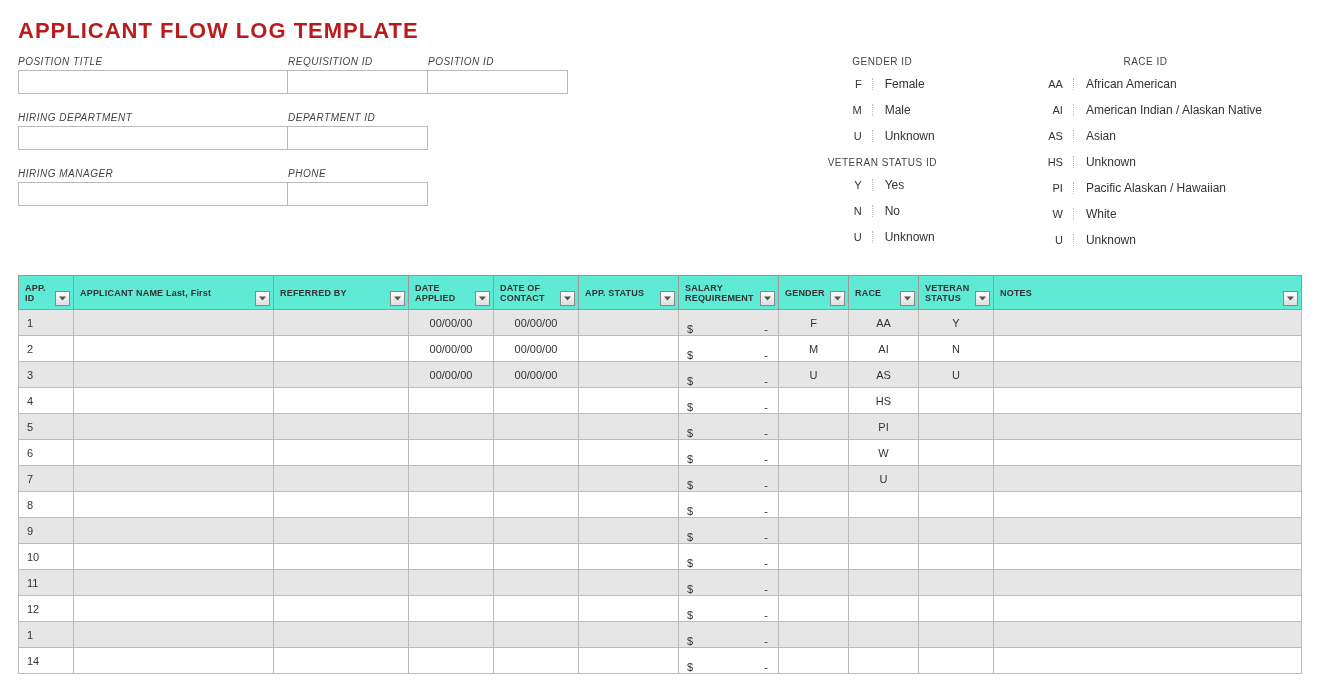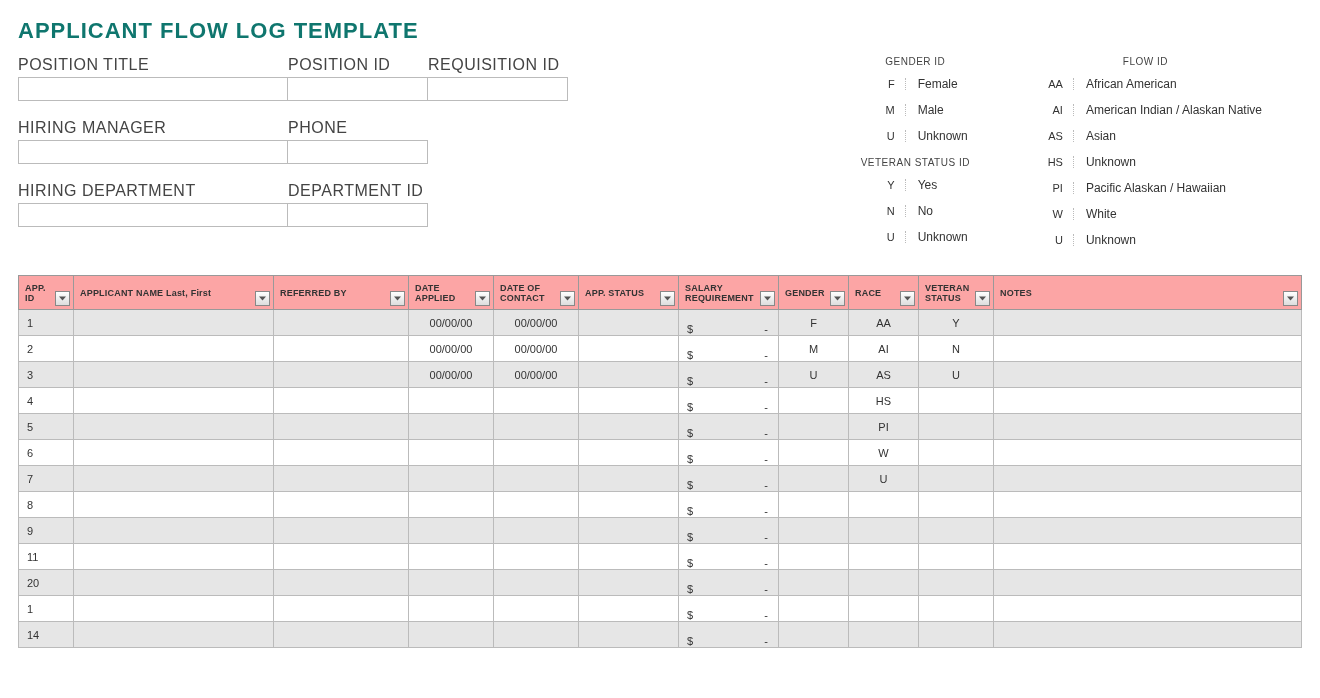--- a/index.html
+++ b/index.html
@@ -10,49 +10,50 @@
     font-size: 11px;
     color: #333;
     background: #fff;
     width: 1320px;
   }
   h1.title {
     margin: 0 0 12px 0;
     font-size: 22px;
     font-weight: 700;
     letter-spacing: 1px;
-    color: #0f766e;
+    color: #b91c1c;
   }
   .top {
     display: flex;
     gap: 40px;
     margin-bottom: 14px;
   }
   .fields { flex: 0 0 570px; }
   .field-row { display: flex; margin-bottom: 18px; }
   .field { display: flex; flex-direction: column; }
   .field label {
-    font-size: 16px;
+    font-size: 10px;
     color: #444;
     margin-bottom: 3px;
     letter-spacing: .5px;
+    font-style: italic;
   }
   .field .box {
     border: 1px solid #bbb;
     height: 24px;
     background: #fff;
   }
   .field:not(:first-child) .box { border-left: none; }
   .w260 { width: 270px; }
   .w140 { width: 140px; }
 
   .legends {
     flex: 1;
     display: flex;
-    gap: 59px;
+    gap: 92px;
     justify-content: flex-end;
     padding-right: 40px;
   }
   .legend-col { }
   .legend-block { margin-bottom: 8px; }
   .legend-title {
     text-align: center;
     font-size: 10px;
     letter-spacing: .5px;
     color: #444;
@@ -72,21 +73,21 @@
     font-size: 12px;
     color: #333;
   }
 
   table.grid {
     border-collapse: collapse;
     width: 100%;
     table-layout: fixed;
   }
   table.grid th {
-    background: #fca5a5;
+    background: #5eead4;
     border: 1px solid #999;
     font-size: 9px;
     font-weight: 700;
     text-align: left;
     padding: 4px 22px 4px 6px;
     height: 34px;
     position: relative;
     vertical-align: middle;
     letter-spacing: .2px;
   }
@@ -137,45 +138,45 @@
 <h1 class="title">APPLICANT FLOW LOG TEMPLATE</h1>
 
 <div class="top">
   <div class="fields">
     <div class="field-row" id="field-row-1">
         <div class="field w260">
           <label>POSITION TITLE</label>
           <div class="box"></div>
         </div>
         <div class="field w140">
+          <label>REQUISITION ID</label>
+          <div class="box"></div>
+        </div>
+        <div class="field w140">
           <label>POSITION ID</label>
           <div class="box"></div>
         </div>
+      </div>
+    <div class="field-row" id="field-row-2">
+        <div class="field w260">
+          <label>HIRING DEPARTMENT</label>
+          <div class="box"></div>
+        </div>
         <div class="field w140">
-          <label>REQUISITION ID</label>
+          <label>DEPARTMENT ID</label>
           <div class="box"></div>
         </div>
       </div>
     <div class="field-row" id="field-row-3">
         <div class="field w260">
           <label>HIRING MANAGER</label>
           <div class="box"></div>
         </div>
         <div class="field w140">
           <label>PHONE</label>
-          <div class="box"></div>
-        </div>
-      </div>
-    <div class="field-row" id="field-row-2">
-        <div class="field w260">
-          <label>HIRING DEPARTMENT</label>
-          <div class="box"></div>
-        </div>
-        <div class="field w140">
-          <label>DEPARTMENT ID</label>
           <div class="box"></div>
         </div>
       </div>
   </div>
   <div class="legends">
     <div class="legend-col">
       <div class="legend-block" id="legend-gender">
           <div class="legend-title">GENDER ID</div>
           <div class="legend-row">
             <div class="legend-code">F</div>
@@ -201,21 +202,21 @@
             <div class="legend-label">No</div>
           </div>
           <div class="legend-row">
             <div class="legend-code">U</div>
             <div class="legend-label">Unknown</div>
           </div>
         </div>
     </div>
     <div class="legend-col">
       <div class="legend-block" id="legend-race">
-          <div class="legend-title">FLOW ID</div>
+          <div class="legend-title">RACE ID</div>
           <div class="legend-row">
             <div class="legend-code">AA</div>
             <div class="legend-label">African American</div>
           </div>
           <div class="legend-row">
             <div class="legend-code">AI</div>
             <div class="legend-label">American Indian / Alaskan Native</div>
           </div>
           <div class="legend-row">
             <div class="legend-code">AS</div>
@@ -454,37 +455,53 @@
         <td class="salary">
           <span class="cur">$</span>
           <span class="dash">-</span>
         </td>
         <td class="center"></td>
         <td class="center"></td>
         <td class="center"></td>
         <td></td>
       </tr>
       <tr>
+        <td>10</td>
+        <td></td>
+        <td></td>
+        <td class="center"></td>
+        <td class="center"></td>
+        <td></td>
+        <td class="salary">
+          <span class="cur">$</span>
+          <span class="dash">-</span>
+        </td>
+        <td class="center"></td>
+        <td class="center"></td>
+        <td class="center"></td>
+        <td></td>
+      </tr>
+      <tr>
         <td>11</td>
         <td></td>
         <td></td>
         <td class="center"></td>
         <td class="center"></td>
         <td></td>
         <td class="salary">
           <span class="cur">$</span>
           <span class="dash">-</span>
         </td>
         <td class="center"></td>
         <td class="center"></td>
         <td class="center"></td>
         <td></td>
       </tr>
       <tr>
-        <td>20</td>
+        <td>12</td>
         <td></td>
         <td></td>
         <td class="center"></td>
         <td class="center"></td>
         <td></td>
         <td class="salary">
           <span class="cur">$</span>
           <span class="dash">-</span>
         </td>
         <td class="center"></td>

